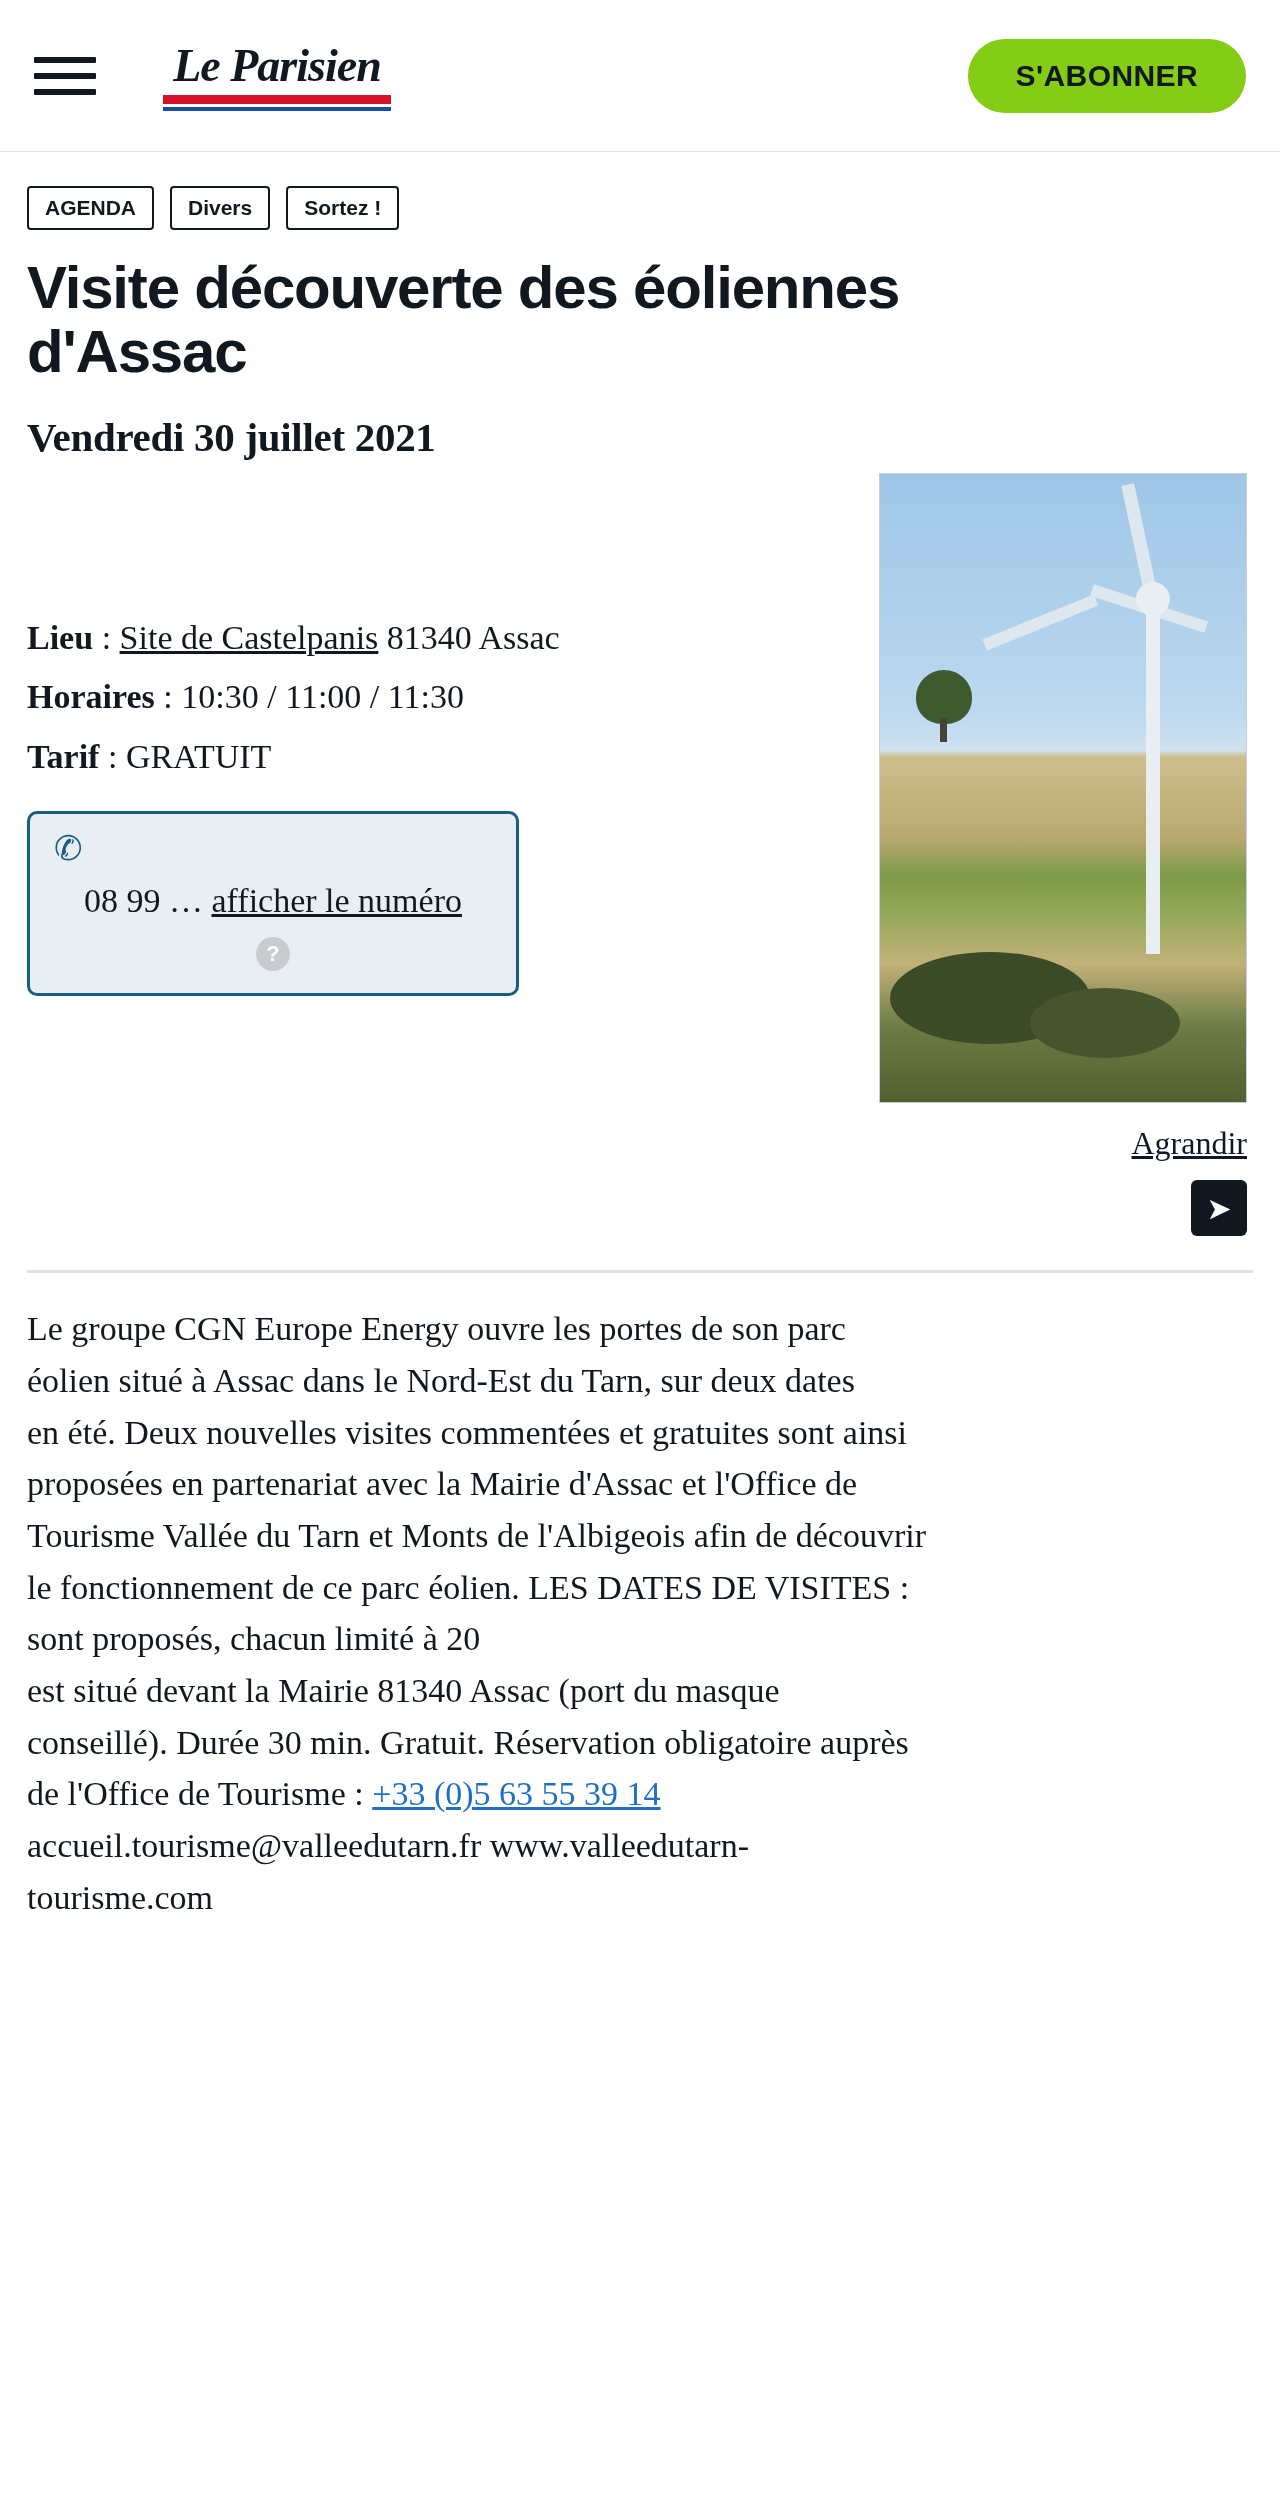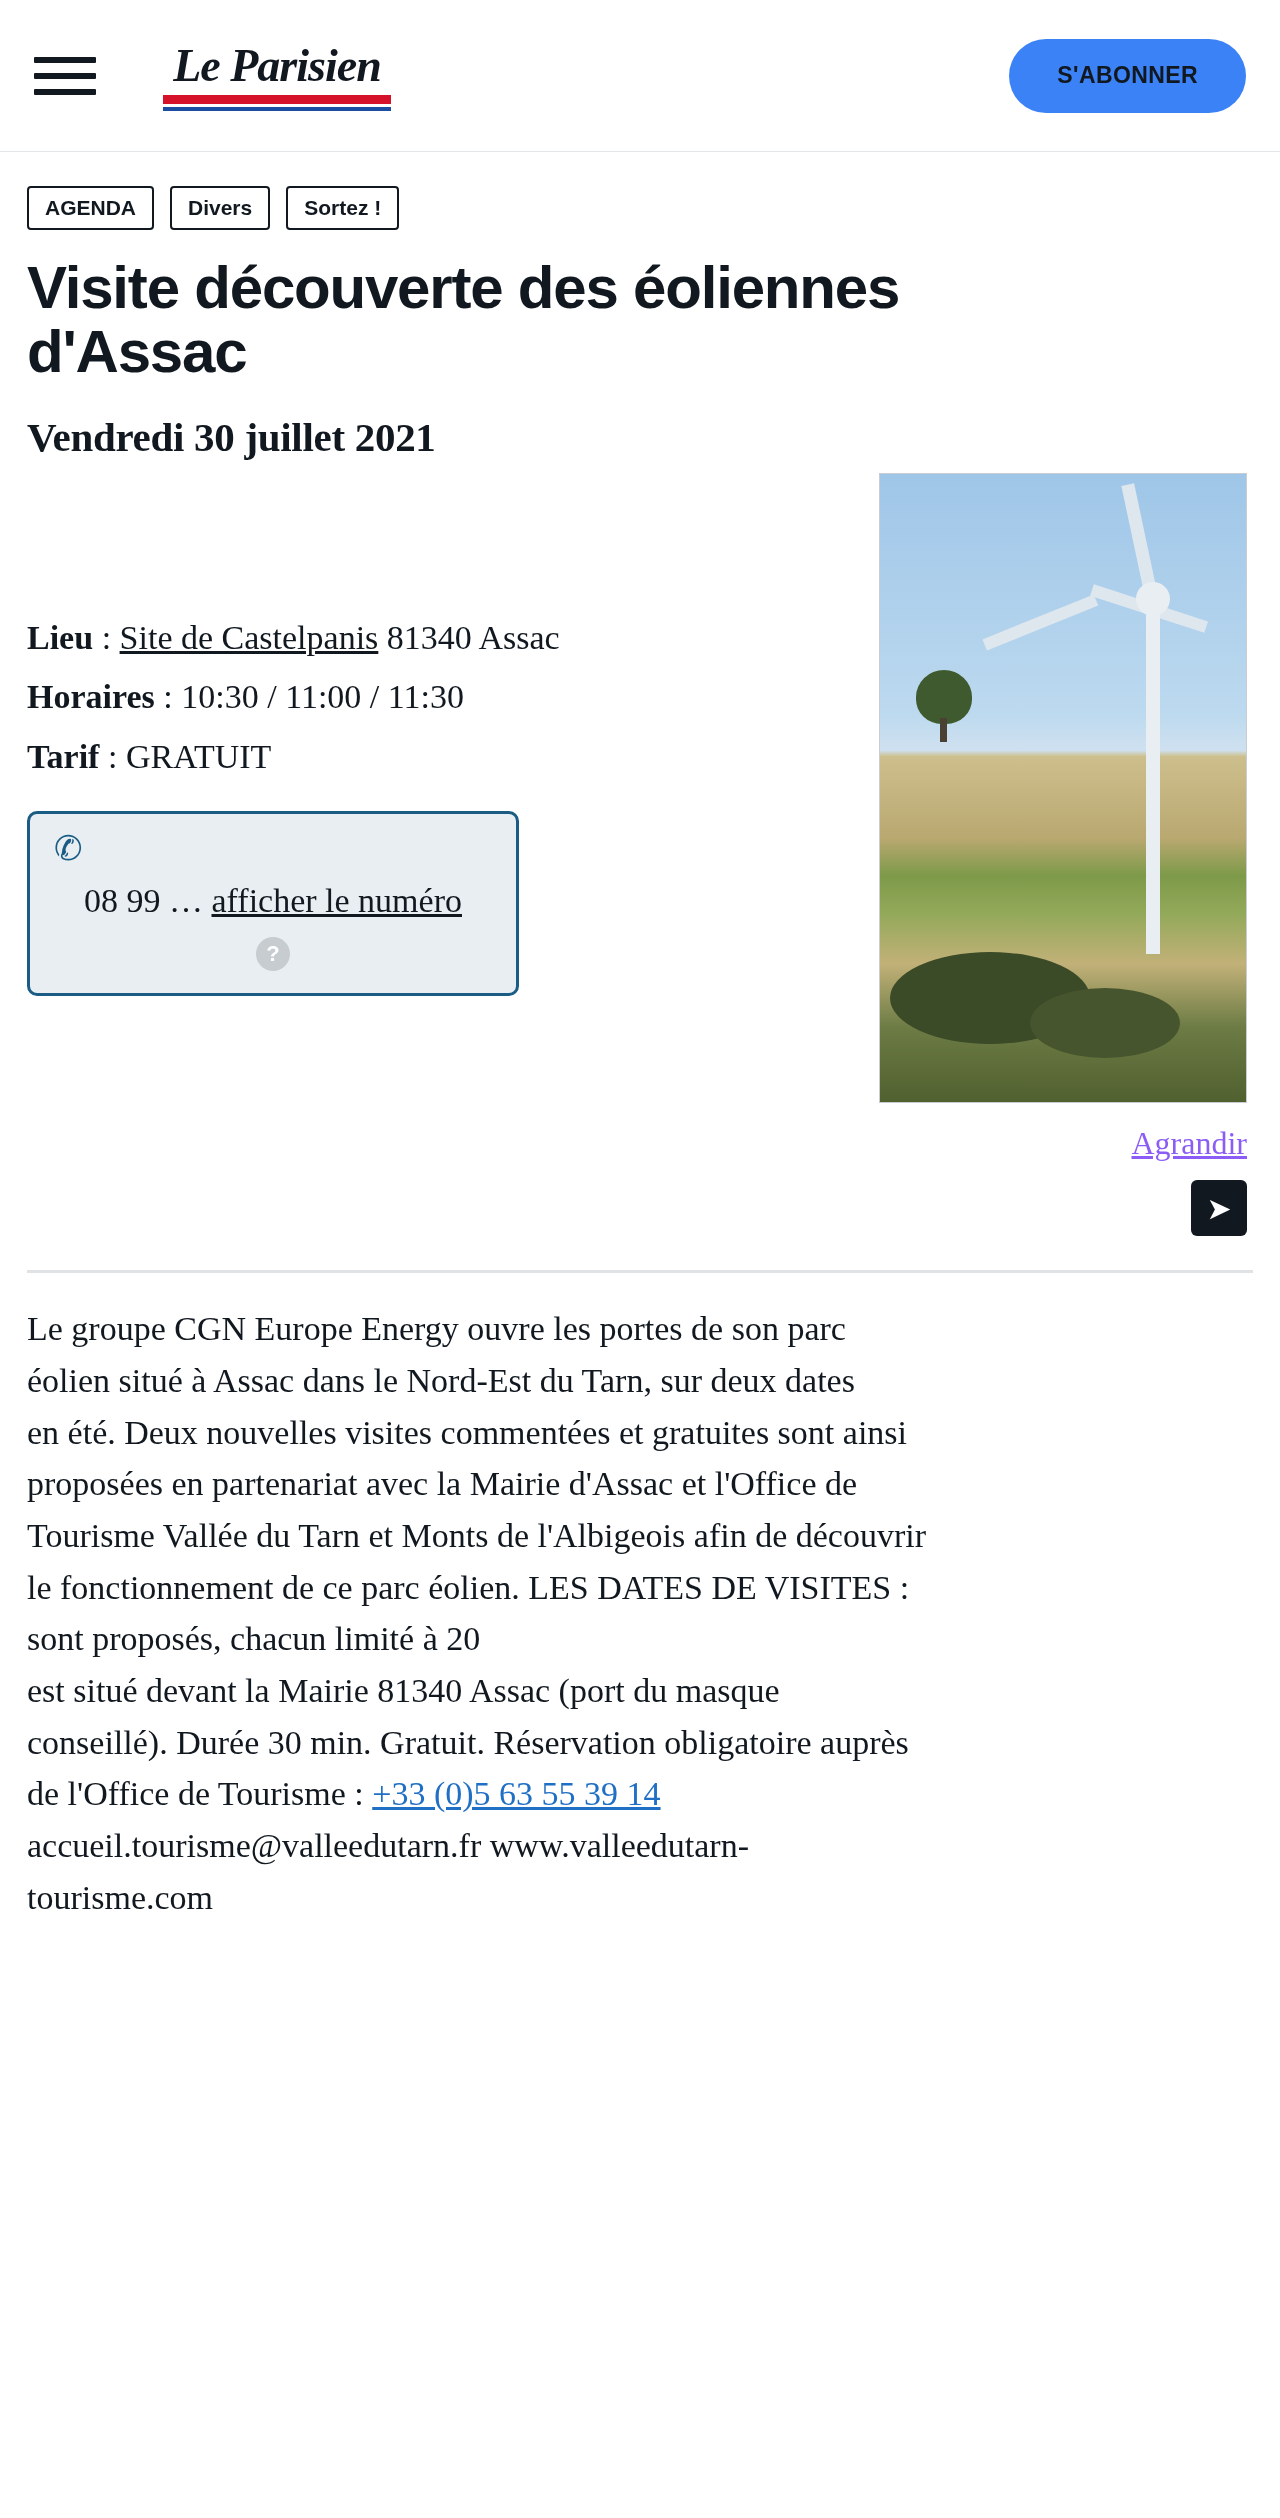--- a/index.html
+++ b/index.html
@@ -83,29 +83,29 @@
     margin-top: 6px;
   }
   .logo .logo-rule2 {
     width: 228px;
     height: 4px;
     background: #1b4ea0;
     margin-top: 3px;
   }
   .subscribe {
     margin-left: auto;
-    background: #3b82f6;
+    background: #84cc16;
     color: #11181f;
     border: none;
     border-radius: 40px;
     height: 74px;
     padding: 0 48px;
     font-family: "Liberation Sans", sans-serif;
     font-weight: bold;
-    font-size: 23px;
+    font-size: 30px;
     letter-spacing: 0.4px;
     cursor: pointer;
   }
 
   
   .page {
     padding: 0 27px;
   }
   .tags {
     display: flex;
@@ -304,21 +304,21 @@
     bottom: 44px;
     width: 150px;
     height: 70px;
     border-radius: 50%;
     background: #46552d;
   }
 
   .enlarge-link {
     margin-top: 22px;
     font-size: 32px;
-    color: #8b5cf6;
+    color: #0f172a;
     text-decoration: underline;
     cursor: pointer;
     display: inline-block;
   }
   .share-btn {
     margin-top: 18px;
     width: 56px;
     height: 56px;
     border-radius: 6px;
     background: #11181f;

